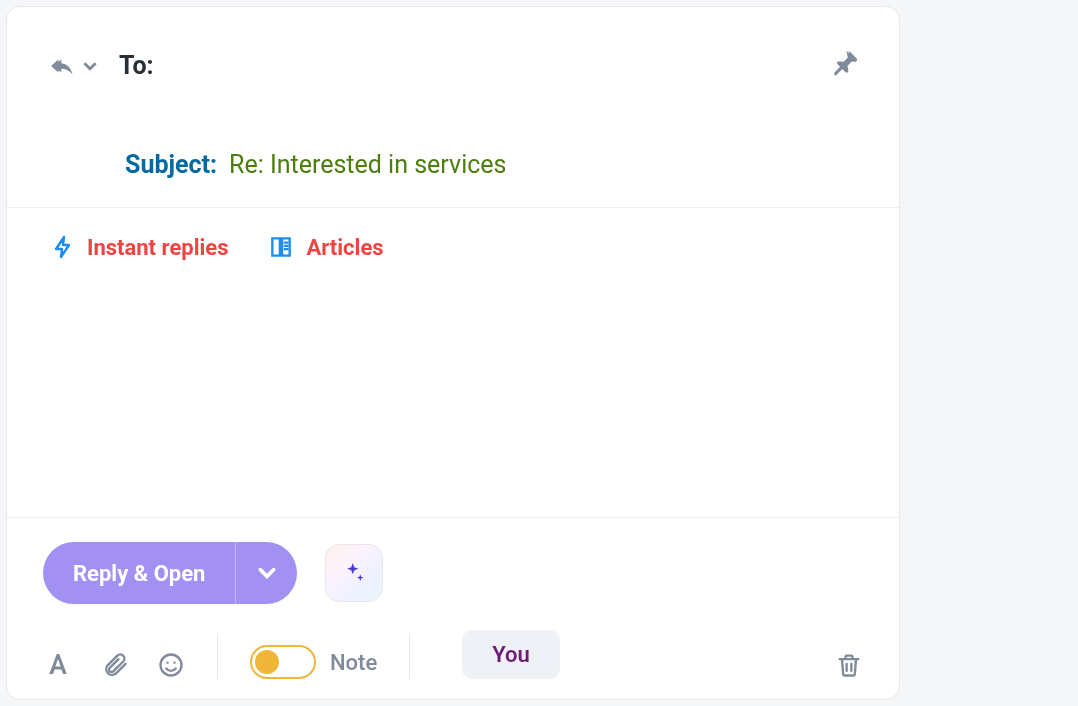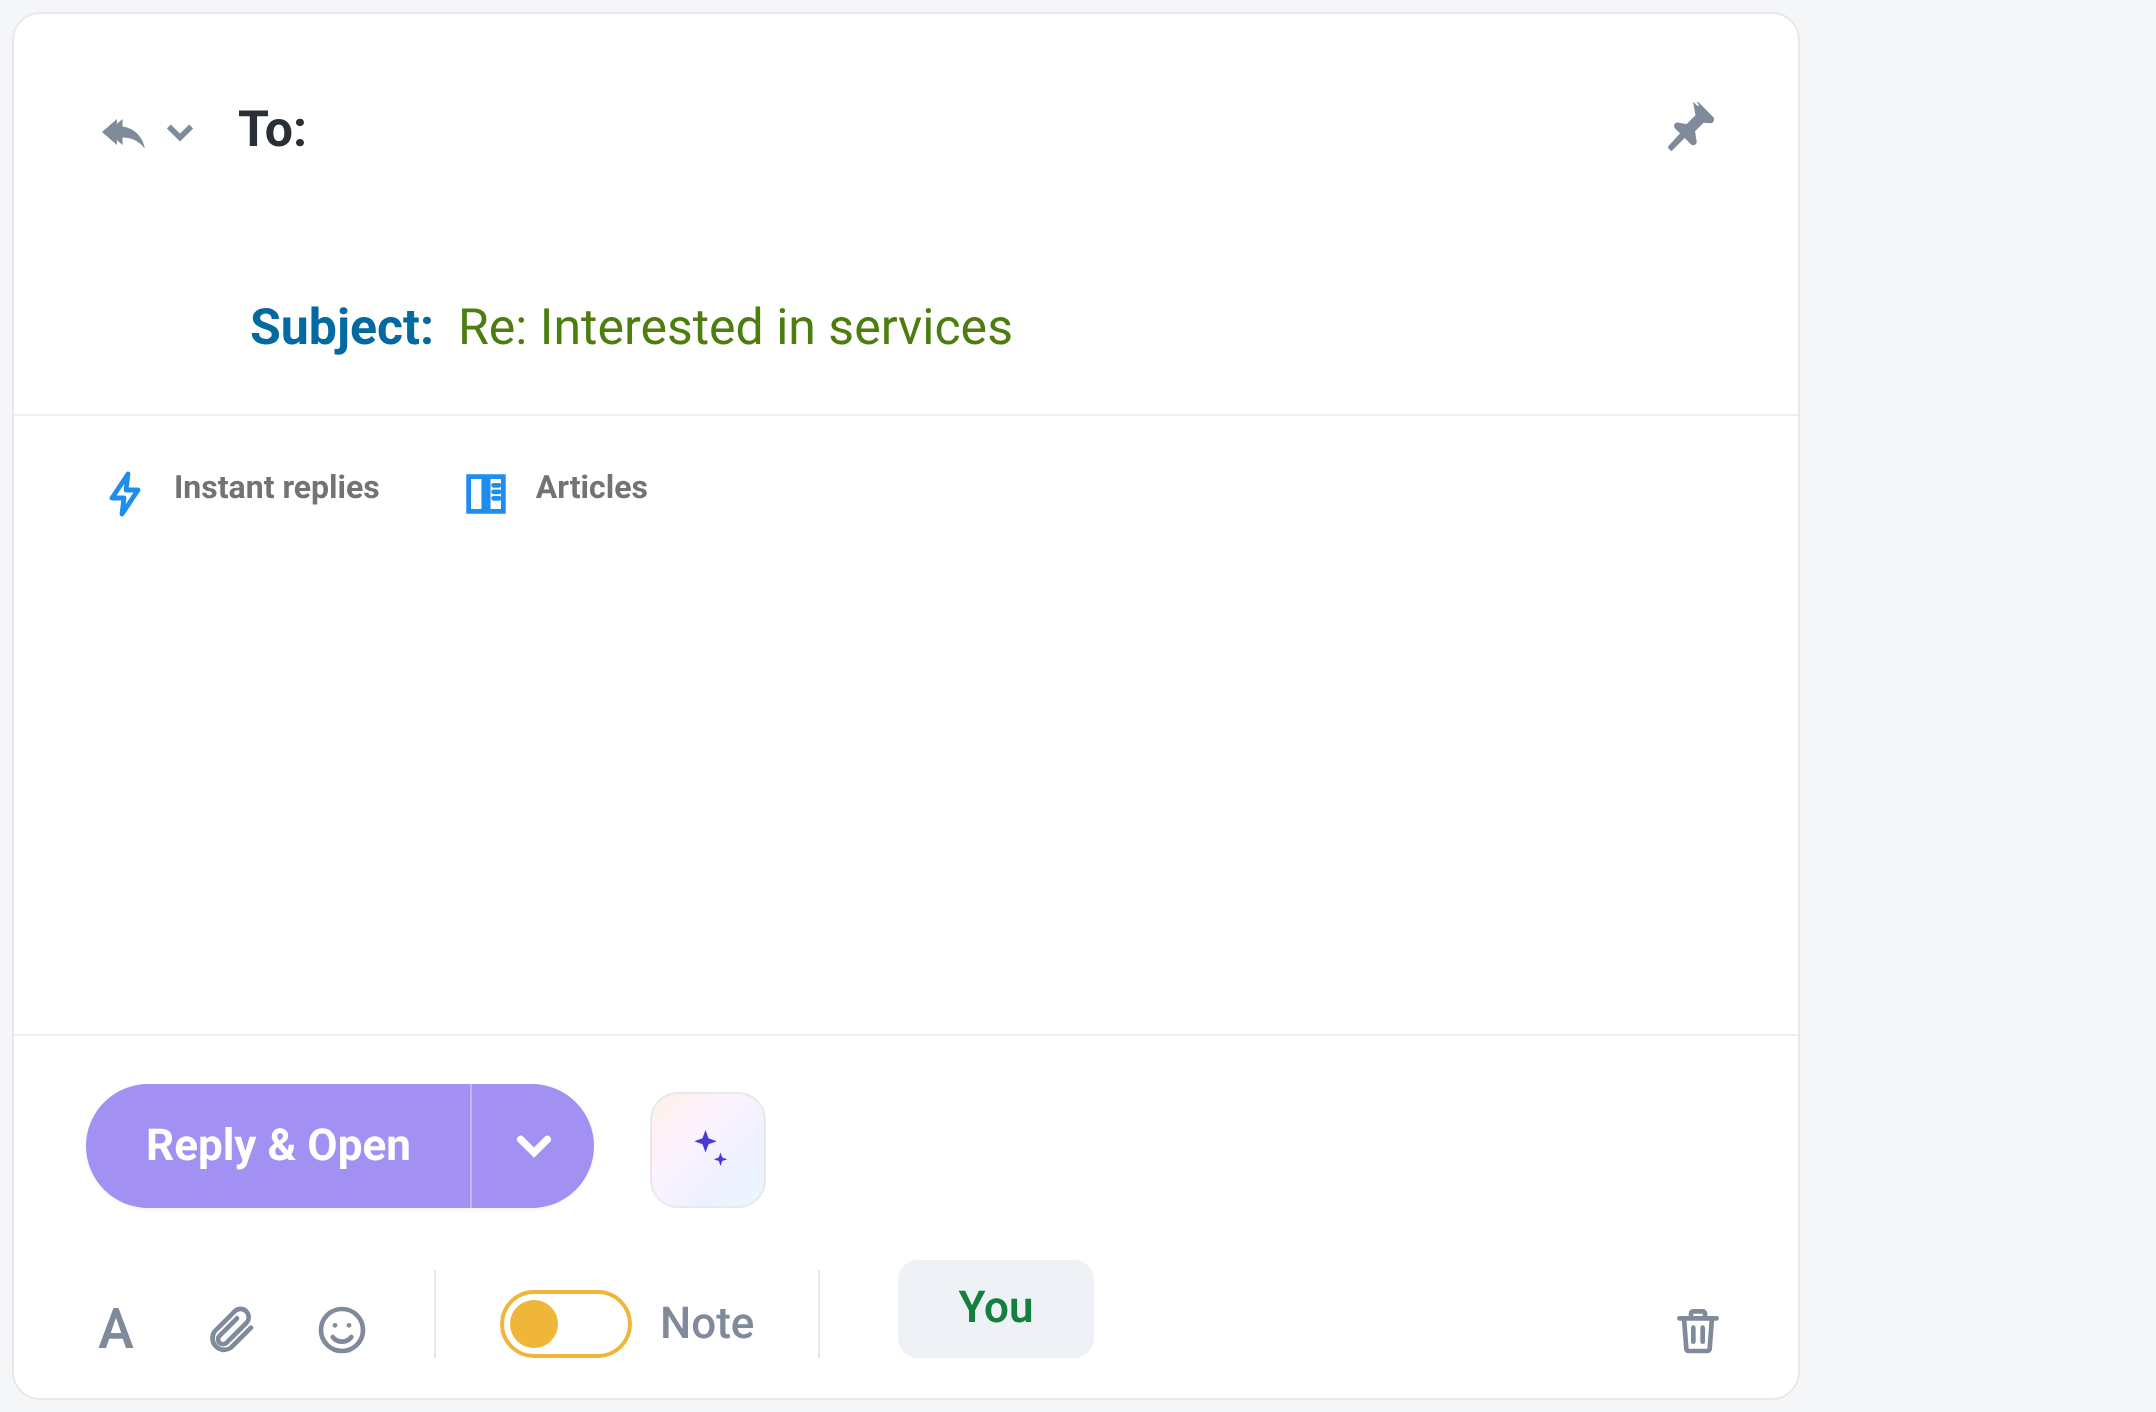--- a/index.html
+++ b/index.html
@@ -76,42 +76,42 @@
   }
 
   
   .quick-actions {
     display: flex;
     gap: 40px;
     padding: 26px 44px 0;
   }
   .qa-btn {
     display: inline-flex;
-    align-items: flex-start;
+    align-items: flex-end;
     gap: 12px;
-    color: #737373;
+    color: #ef4444;
     font-weight: 700;
-    font-size: 16px;
+    font-size: 22px;
     cursor: pointer;
   }
   .qa-btn svg { flex: 0 0 auto; }
 
   
   .body-area {
     flex: 1;
   }
 
   
   .footer {
     border-top: 1px solid #edeff2;
     padding: 24px 36px 20px;
   }
   .footer-top {
     display: flex;
-    align-items: flex-end;
+    align-items: center;
     gap: 28px;
     margin-bottom: 26px;
   }
   .send-split {
     display: inline-flex;
     background: #a290f2;
     border-radius: 999px;
     height: 62px;
     overflow: hidden;
     box-shadow: 0 1px 2px rgba(0,0,0,0.04);
@@ -185,23 +185,23 @@
     height: 24px;
     border-radius: 50%;
     background: #f0b63a;
   }
   .note-label {
     color: #7f8a9a;
     font-size: 22px;
     font-weight: 500;
   }
   .you-btn {
-    margin-left: 7px;
+    margin-left: 20px;
     background: #eef2f6;
-    color: #15803d;
+    color: #701a75;
     font-weight: 600;
     font-size: 22px;
     padding: 12px 30px;
     border-radius: 10px;
     cursor: pointer;
   }
   .trash {
     margin-left: auto;
     color: #7f8a9a;
     cursor: pointer;

